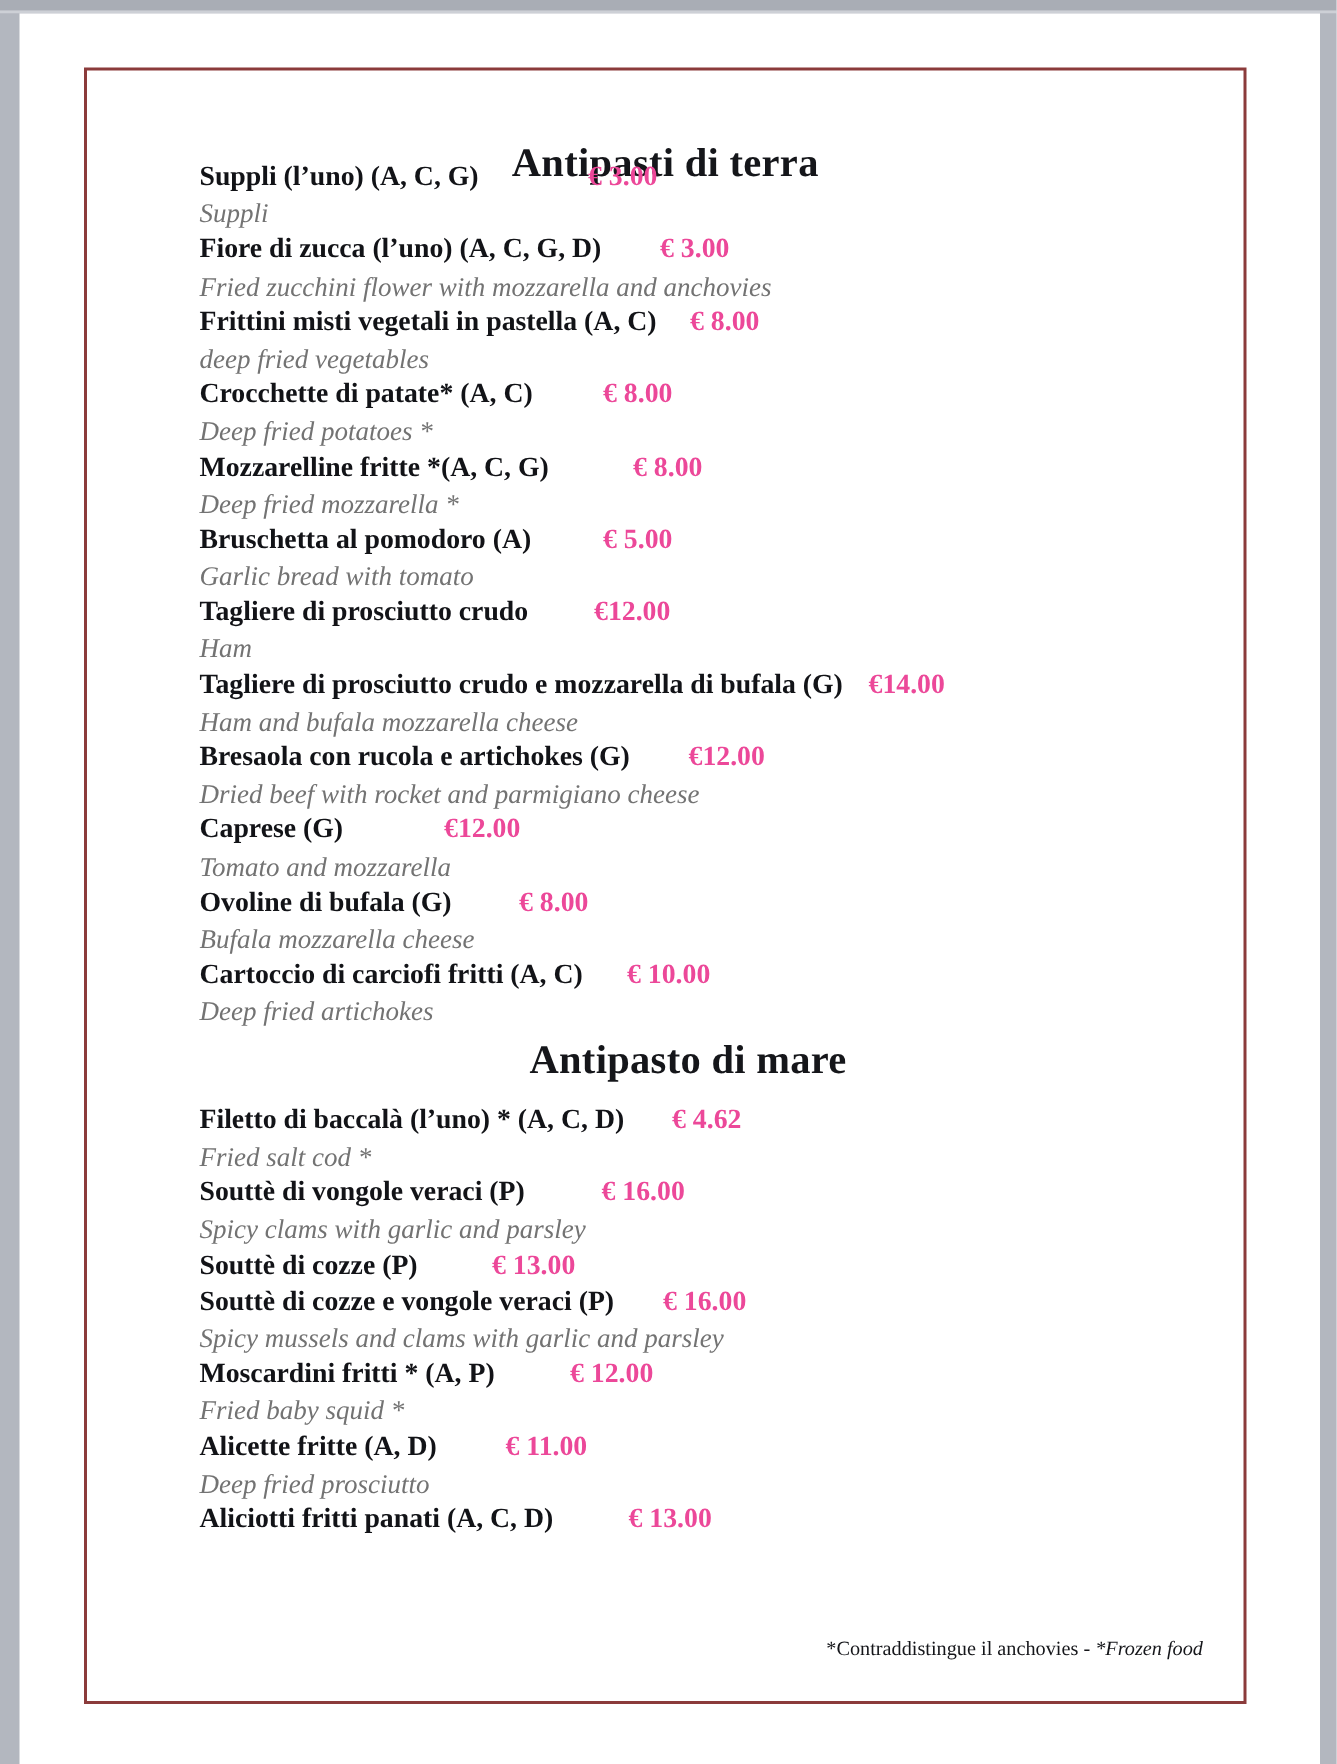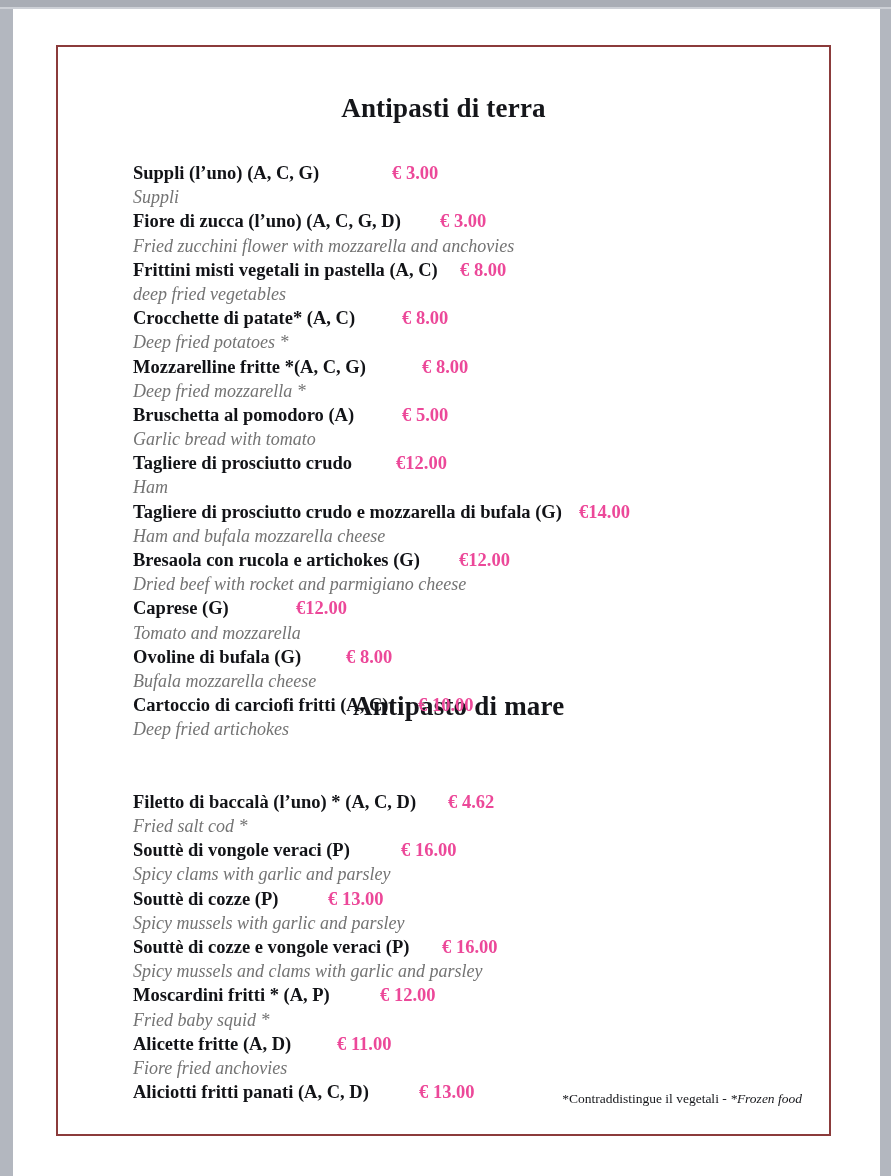--- a/index.html
+++ b/index.html
@@ -177,21 +177,21 @@
   <div class="frame">
     <div class="frame-inner"></div>
   </div>
 
   <div class="content">
 
     <div class="section-title" id="title-terra">Antipasti di terra</div>
 
     <div class="section-title" id="title-mare">Antipasto di mare</div>
 
-    <div class="menu-list" id="menu-list" style="padding-top: 118px;">
+    <div class="menu-list" id="menu-list" style="padding-top: 63px;">
         <div class="menu-item">
           <div class="item-line">
             <span class="item-name">Suppli (l’uno)    (A, C, G)</span>
             <span class="item-price" style="left: 336px;">€  3.00</span>
           </div>
           <div class="item-desc">
             <span>Suppli</span>
           </div>
         </div>
         <div class="menu-item">
@@ -311,23 +311,20 @@
           </div>
           <div class="item-desc">
             <span>Spicy clams with garlic and parsley</span>
           </div>
         </div>
         <div class="menu-item">
           <div class="item-line">
             <span class="item-name">Souttè di cozze (P)</span>
             <span class="item-price" style="left: 272px;">€ 13.00</span>
           </div>
-          <div class="item-desc">
-            <span>Spicy mussels with garlic and parsley</span>
-          </div>
         </div>
         <div class="menu-item">
           <div class="item-line">
             <span class="item-name">Souttè di cozze e vongole veraci (P)</span>
             <span class="item-price" style="left: 386px;">€ 16.00</span>
           </div>
           <div class="item-desc">
             <span>Spicy mussels and clams with garlic and parsley</span>
           </div>
         </div>
@@ -339,29 +336,29 @@
           <div class="item-desc">
             <span>Fried baby squid *</span>
           </div>
         </div>
         <div class="menu-item">
           <div class="item-line">
             <span class="item-name">Alicette fritte (A, D)</span>
             <span class="item-price" style="left: 281px;">€ 11.00</span>
           </div>
           <div class="item-desc">
-            <span>Fiore fried anchovies</span>
+            <span>Deep fried prosciutto</span>
           </div>
         </div>
         <div class="menu-item">
           <div class="item-line">
             <span class="item-name">Aliciotti fritti panati (A, C, D)</span>
             <span class="item-price" style="left: 363px;">€ 13.00</span>
           </div>
         </div>
       </div>
 
     <div class="footnote">
-      <span>*Contraddistingue il vegetali - </span><span class="it">*Frozen food</span>
+      <span>*Contraddistingue il anchovies - </span><span class="it">*Frozen food</span>
     </div>
 
   </div>
 </div>
 
 </body></html>

